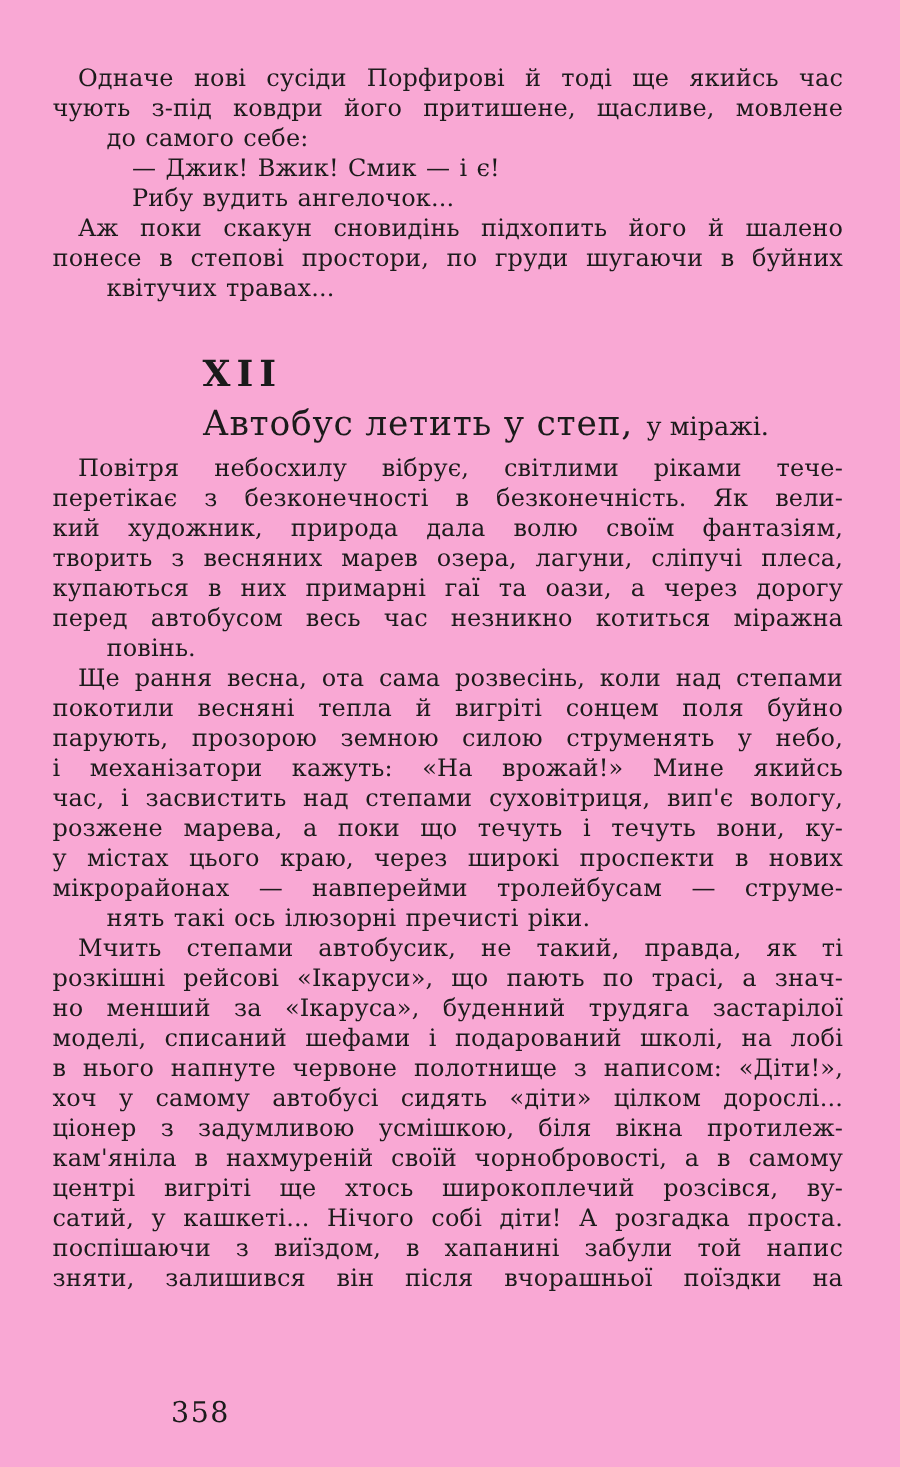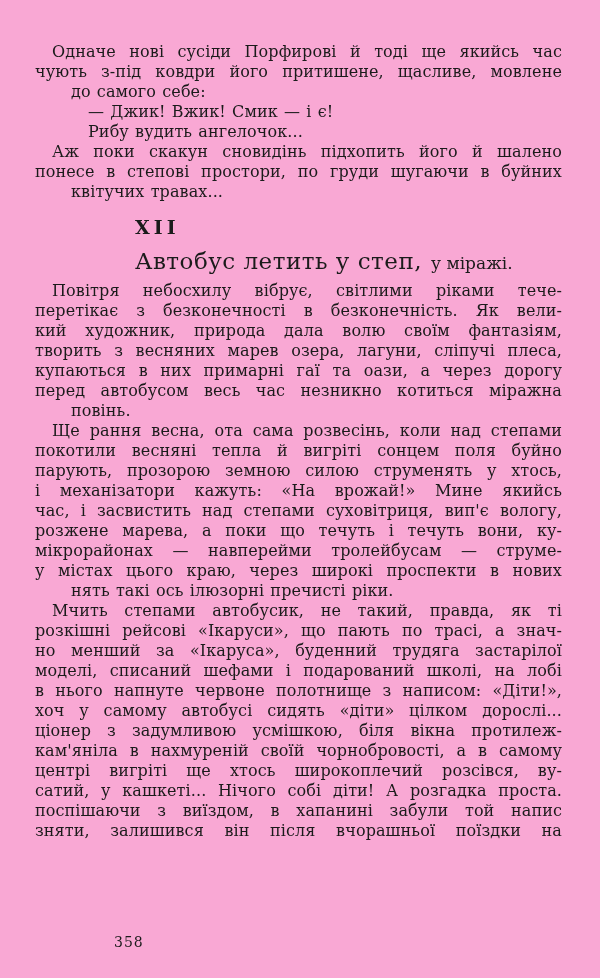--- a/index.html
+++ b/index.html
@@ -26,37 +26,37 @@
     word-spacing: 1px;
   }
   .line.just {
     text-align: justify;
     text-align-last: justify;
     text-justify: inter-word;
   }
   .line.flush { text-align: right; text-align-last: left; margin-left: 36px; }
   .line.ind { padding-left: 17px; }
   .chapter {
-    margin: 14px 0 0 100px;
-    font-size: 19px;
+    margin: 36px 0 0 100px;
+    font-size: 24px;
     font-weight: bold;
     letter-spacing: 4px;
     line-height: 22px;
   }
   .title {
     margin: 8px 0 2px 100px;
     line-height: 30px;
     white-space: nowrap;
   }
   .title-main { font-size: 23px; letter-spacing: 0.5px; }
   .title-tail { font-size: 17px; margin-left: 9px; }
   .folio {
     position: absolute;
     left: 114px; top: 931px;
-    font-size: 14px;
+    font-size: 19px;
     line-height: 22px;
     letter-spacing: 1px;
   }
 </style>
 </head>
 <body>
 
 <div class="page" style="background: #f9a8d4; color: rgb(27, 27, 27);">
   <div class="content">
     <div id="paras-before">
@@ -85,26 +85,26 @@
           <div class="line just">перетікає з безконечності в безконечність. Як вели-</div>
           <div class="line just">кий художник, природа дала волю своїм фантазіям,</div>
           <div class="line just">творить з весняних марев озера, лагуни, сліпучі плеса,</div>
           <div class="line just">купаються в них примарні гаї та оази, а через дорогу</div>
           <div class="line just">перед автобусом весь час незникно котиться міражна</div>
           <div class="line flush">повінь.</div>
         </div>
         <div class="para">
           <div class="line just ind">Ще рання весна, ота сама розвесінь, коли над степами</div>
           <div class="line just">покотили весняні тепла й вигріті сонцем поля буйно</div>
-          <div class="line just">парують, прозорою земною силою струменять у хтось,</div>
+          <div class="line just">парують, прозорою земною силою струменять у небо,</div>
           <div class="line just">і механізатори кажуть: «На врожай!» Мине якийсь</div>
           <div class="line just">час, і засвистить над степами суховітриця, вип'є вологу,</div>
           <div class="line just">розжене марева, а поки що течуть і течуть вони, ку-</div>
+          <div class="line just">у містах цього краю, через широкі проспекти в нових</div>
           <div class="line just">мікрорайонах — навперейми тролейбусам — струме-</div>
-          <div class="line just">у містах цього краю, через широкі проспекти в нових</div>
           <div class="line flush">нять такі ось ілюзорні пречисті ріки.</div>
         </div>
         <div class="para">
           <div class="line just ind">Мчить степами автобусик, не такий, правда, як ті</div>
           <div class="line just">розкішні рейсові «Ікаруси», що пають по трасі, а знач-</div>
           <div class="line just">но менший за «Ікаруса», буденний трудяга застарілої</div>
           <div class="line just">моделі, списаний шефами і подарований школі, на лобі</div>
           <div class="line just">в нього напнуте червоне полотнище з написом: «Діти!»,</div>
           <div class="line just">хоч у самому автобусі сидять «діти» цілком дорослі...</div>
           <div class="line just">ціонер з задумливою усмішкою, біля вікна протилеж-</div>

